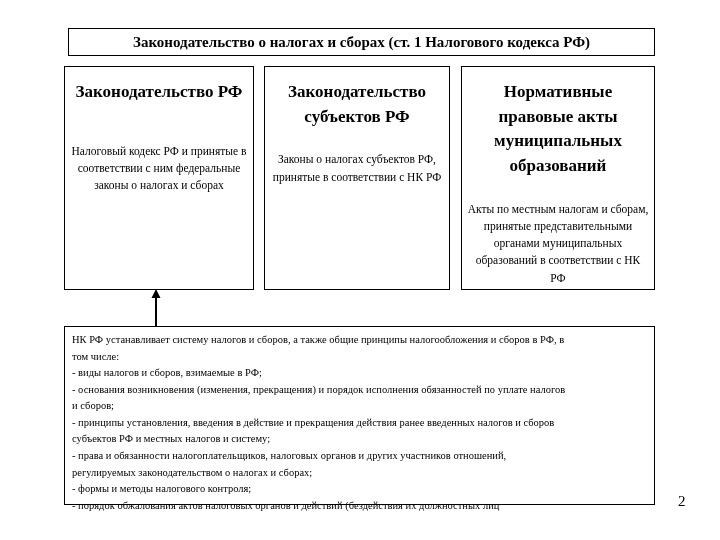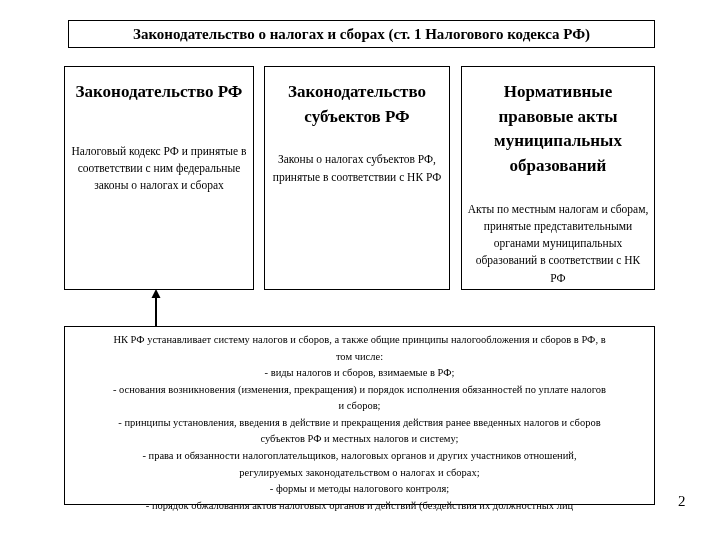--- a/index.html
+++ b/index.html
@@ -21,21 +21,21 @@
     left: 0;
     top: 0;
     width: 720px;
     height: 540px;
   }
 
   
   .title-box {
     position: absolute;
     left: 68px;
-    top: 20px;
+    top: 28px;
     width: 587px;
     height: 28px;
     border: 1px solid #000000;
     background: #ffffff;
     box-sizing: border-box;
     display: flex;
     align-items: center;
     justify-content: center;
   }
   .title-text {
@@ -94,21 +94,21 @@
     width: 591px;
     height: 179px;
     border: 1px solid #000000;
     background: #ffffff;
     box-sizing: border-box;
     padding: 5px 7px 0 7px;
   }
   .detail-line {
     font-size: 10.5px;
     line-height: 1.58;
-    text-align: center;
+    text-align: left;
     white-space: nowrap;
   }
 
   
   .page-num {
     position: absolute;
     left: 678px;
     top: 494px;
     font-size: 15px;
     line-height: 1;

